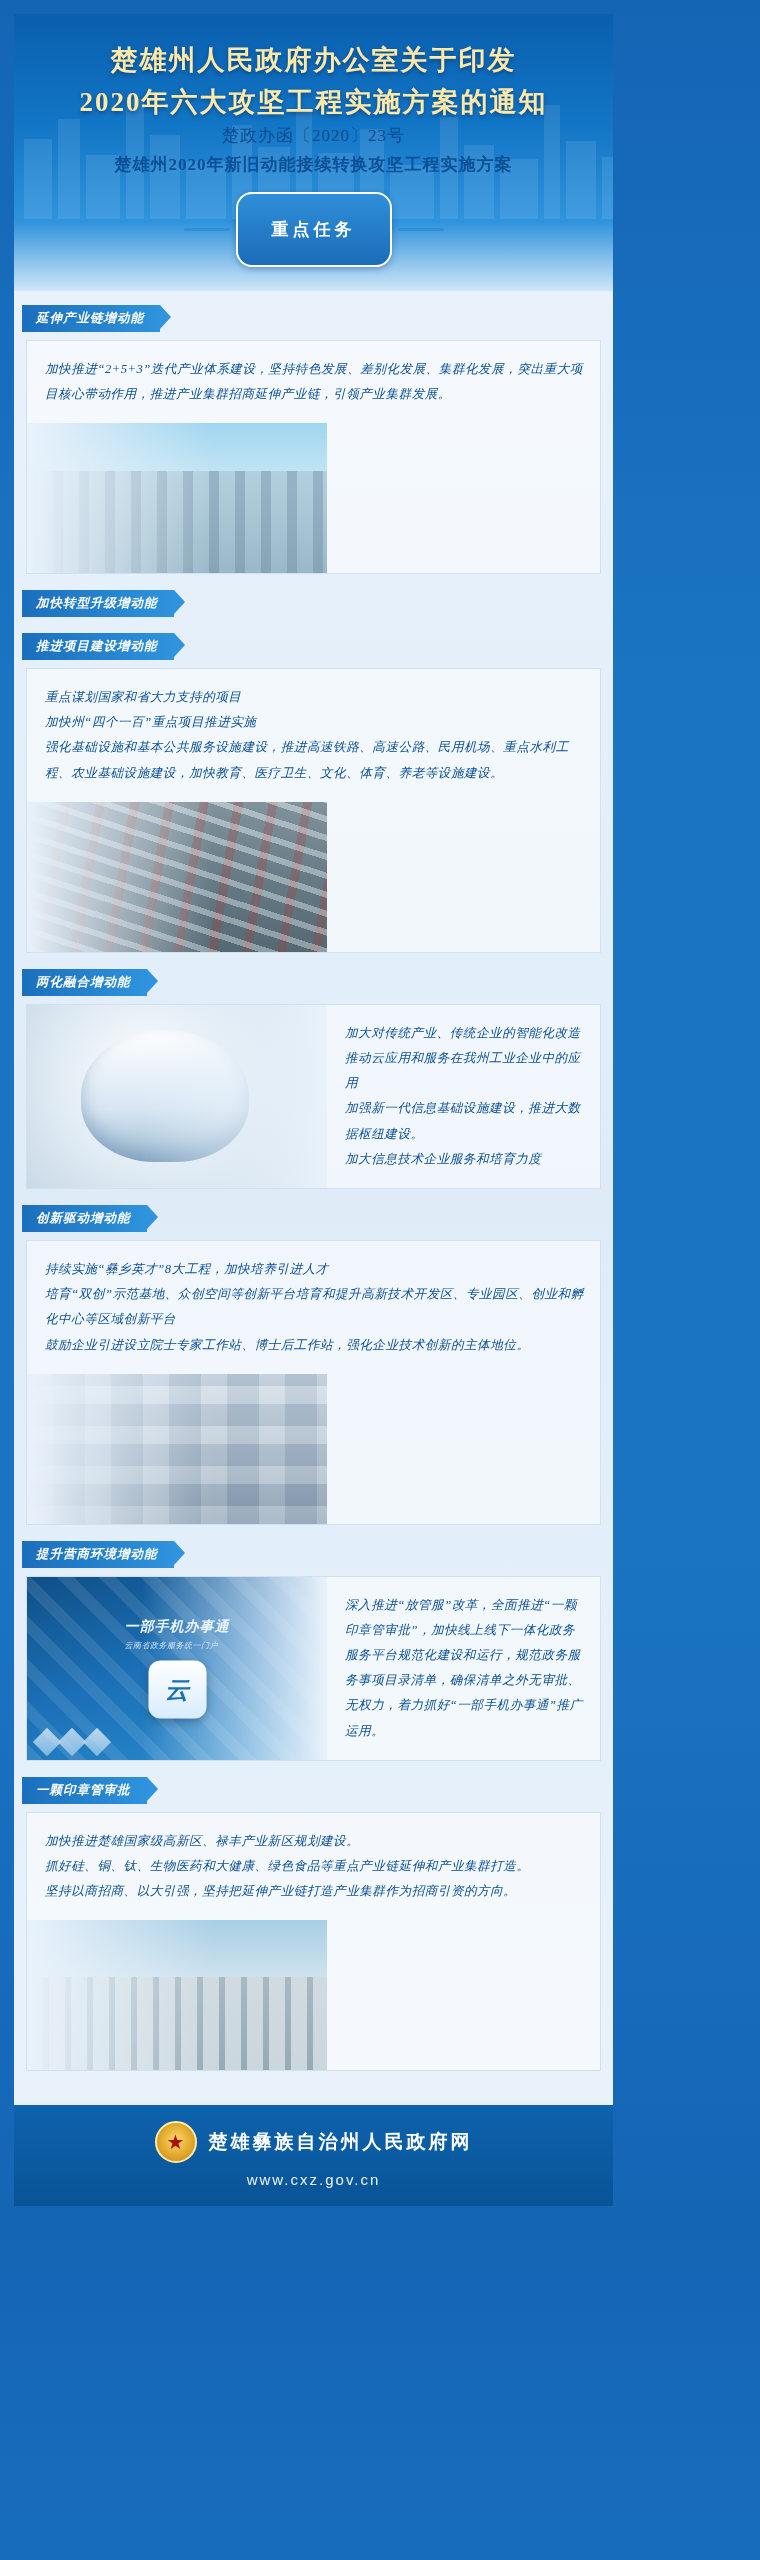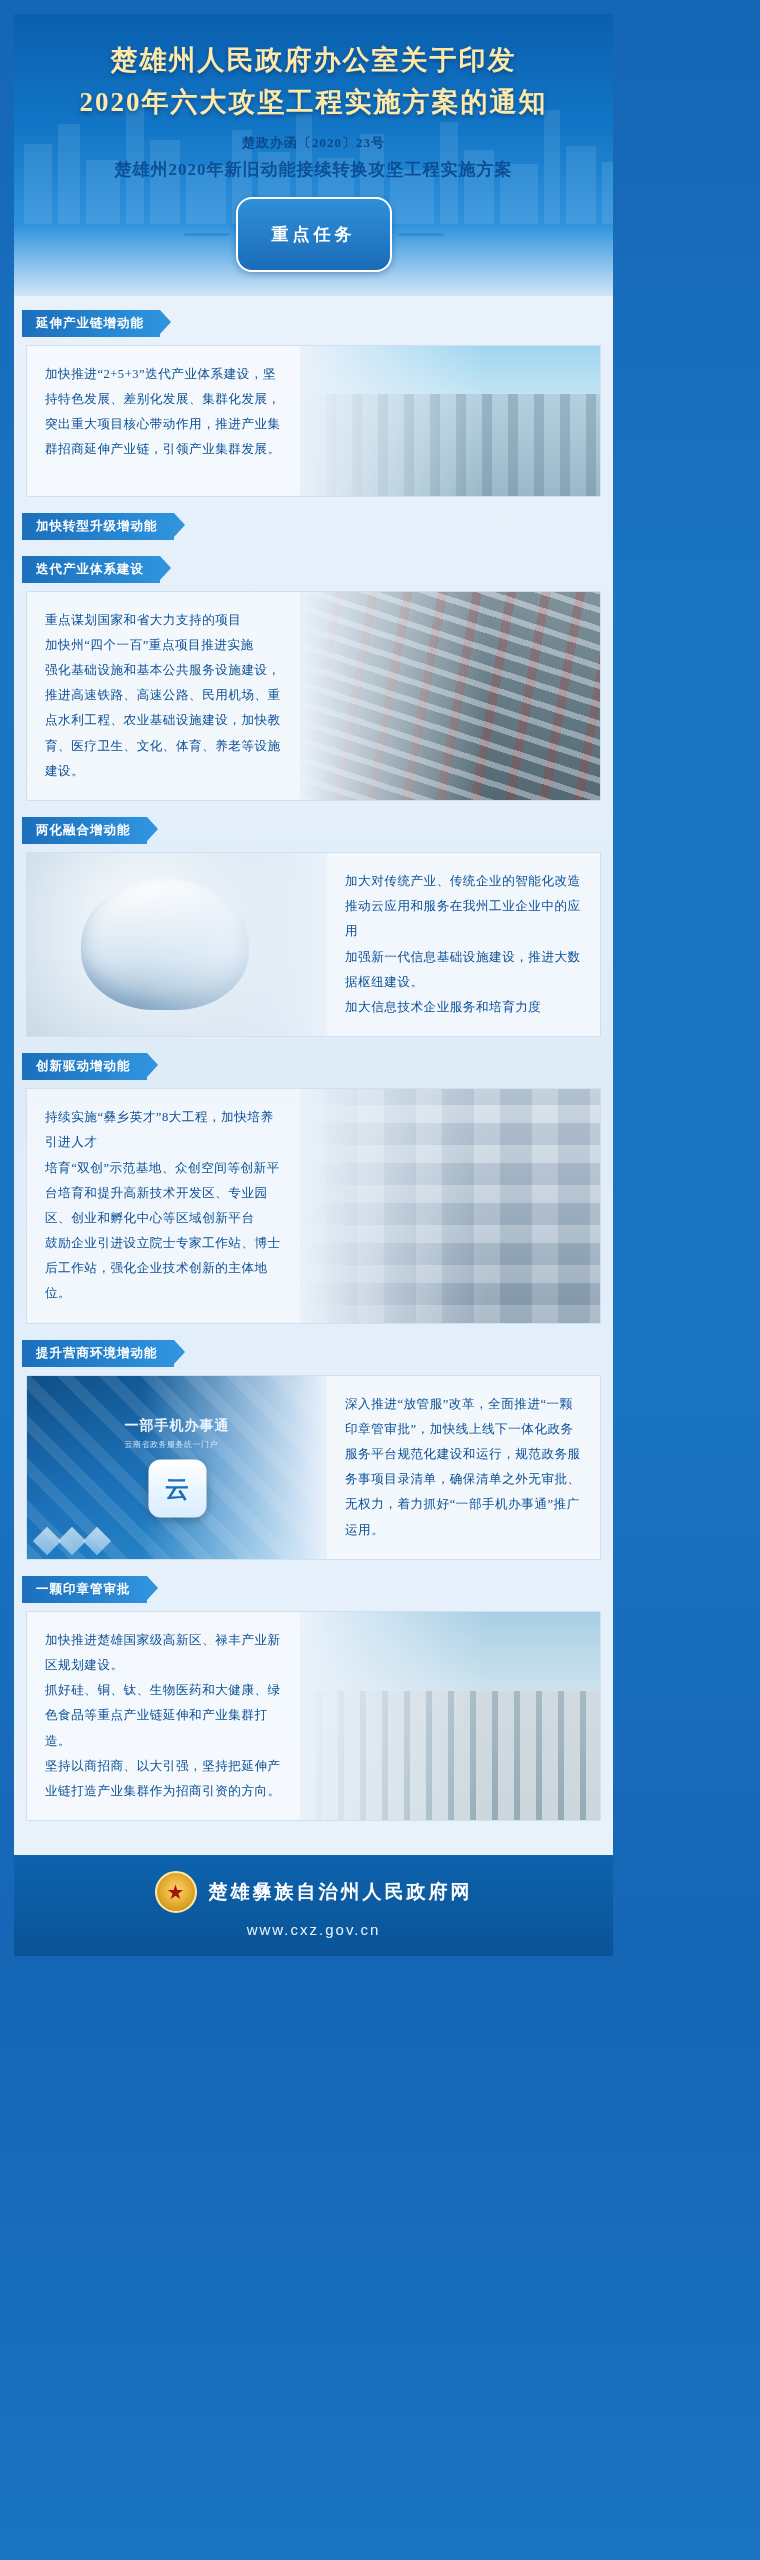--- a/index.html
+++ b/index.html
@@ -28,21 +28,21 @@
     position: absolute; left:0; right:0; bottom: 72px; height: 150px;
     opacity: .28;
   }
   .header-inner { position: relative; z-index: 3; text-align: center; }
   .title-line {
     font-size: 27px; font-weight: bold; color: #ffe9a8; letter-spacing: 2px;
     line-height: 1.55; text-shadow: 0 2px 4px rgba(0,40,90,.55);
     font-family: "Liberation Serif","DejaVu Serif",serif;
   }
   .doc-no {
-    margin-top: 10px; font-size: 13px; font-weight: bold; color: #0a4a8c;
+    font-size: 17px; font-weight: normal; color: #0a4a8c;
     letter-spacing: 1px;
     font-family: "Liberation Serif","DejaVu Serif",serif;
   }
   .series {
     margin-top: 14px; font-size: 13px; color: #0d5ba3; letter-spacing: 4px;
   }
   .subtitle {
     margin-top: 6px; font-size: 17px; font-weight: bold; color: #0b4f95;
     letter-spacing: 1px;
     font-family: "Liberation Serif","DejaVu Serif",serif;
@@ -62,20 +62,21 @@
     box-shadow: 0 2px 6px rgba(0,50,100,.35);
   }
   .ribbon-side {
     width: 46px; height: 3px; background: #2f8fd8; margin: 0 6px; border-radius: 2px;
   }
 
   
   .body {
     background: linear-gradient(180deg,#e9f2fb 0%,#dfecf8 50%,#e9f2fb 100%);
     padding: 14px 0 18px 0;
+    font-style: italic;
   }
 
   .section { margin-bottom: 16px; position: relative; }
 
   .sec-label {
     display: inline-block;
     background: linear-gradient(90deg,#1b6fbc 0%,#2f93dd 100%);
     color: #fff; font-size: 12.5px; font-weight: bold; letter-spacing: 1px;
     padding: 5px 16px 5px 14px;
     margin-left: 8px;
@@ -87,21 +88,21 @@
   }
 
   .panel {
     margin: 8px 12px 0 12px;
     background: rgba(255,255,255,.55);
     border: 1px solid #cfe0f0;
     position: relative;
     overflow: hidden;
     display: flex;
   }
-  .panel.img-right { flex-direction: row; }
+  .panel.img-right { flex-direction: column; }
   .panel.img-left  { flex-direction: row-reverse; }
 
   .ptext {
     flex: 1 1 auto;
     padding: 16px 16px 16px 18px;
     font-size: 12.6px;
     line-height: 2.0;
     color: #0b4f95;
     font-family: "Liberation Serif","DejaVu Serif",serif;
     letter-spacing: .5px;
@@ -268,21 +269,21 @@
             <div class="fade-l"></div>
         </div>
       </div>
     </div>
 
     <div class="section">
       <div class="sec-label">加快转型升级增动能</div>
     </div>
 
     <div class="section">
-      <div class="sec-label">迭代产业体系建设</div>
+      <div class="sec-label">推进项目建设增动能</div>
       <div class="panel img-right">
         <div class="ptext">重点谋划国家和省大力支持的项目<br>加快州“四个一百”重点项目推进实施<br>强化基础设施和基本公共服务设施建设，推进高速铁路、高速公路、民用机场、重点水利工程、农业基础设施建设，加快教育、医疗卫生、文化、体育、养老等设施建设。</div>
         <div class="pimg">
           <div class="ph ph-road"></div>
             <div class="fade-l"></div>
         </div>
       </div>
     </div>
 
     <div class="section">

